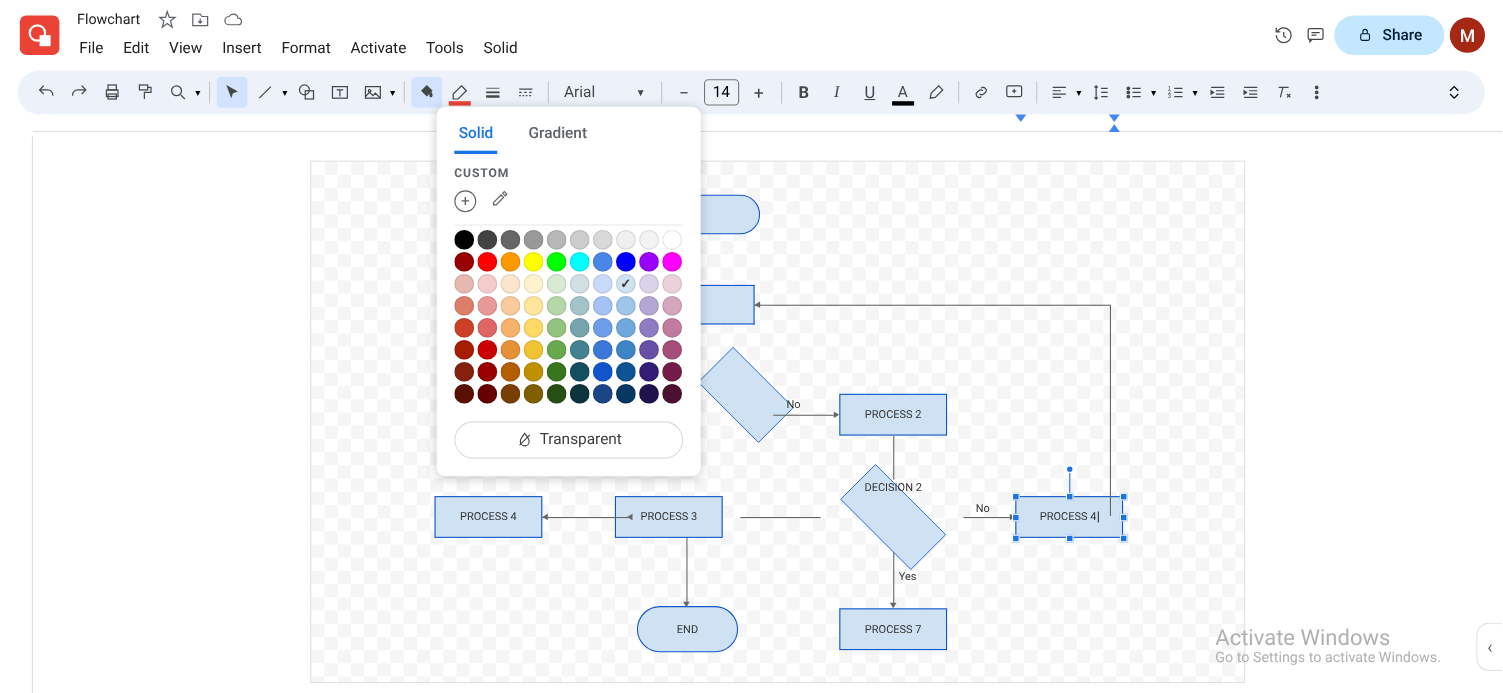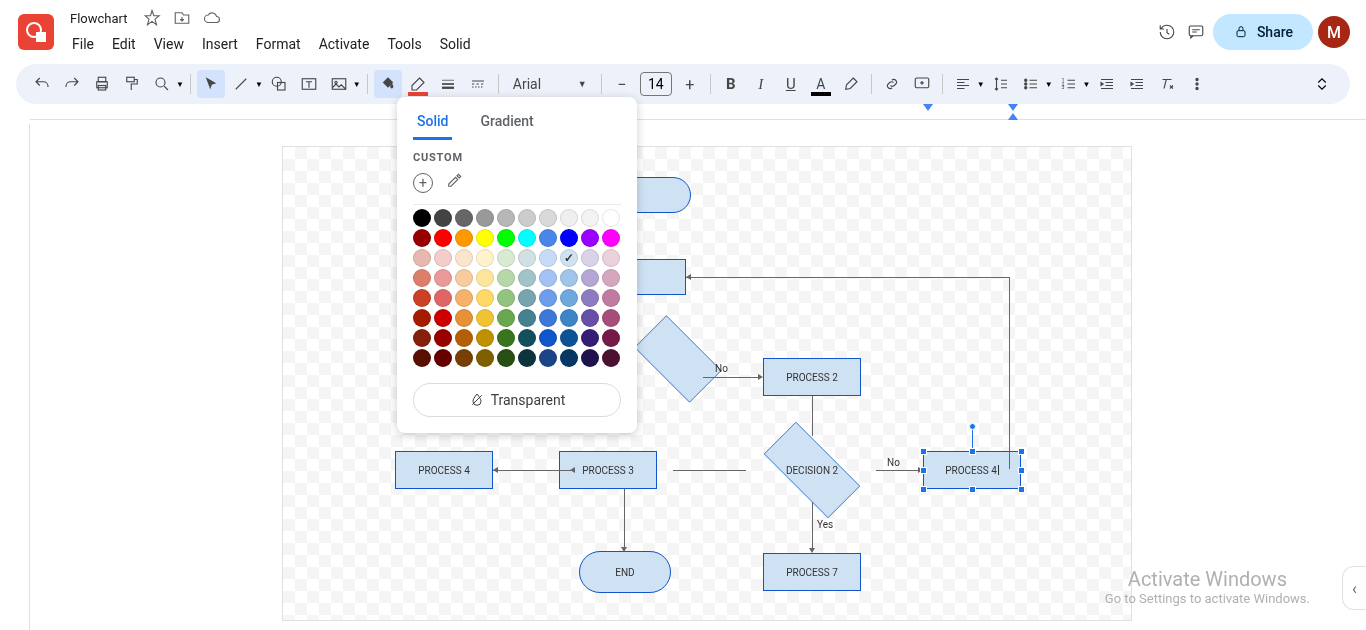--- a/index.html
+++ b/index.html
@@ -31,21 +31,21 @@
 .text-color-btn{position:relative}
 .text-color-bar{position:absolute;bottom:2px;left:4px;right:4px;height:4px;background:#000}
 .text-color-bar.red{background:#ea4335}
 .expand-icon{margin-left:auto;width:32px;height:32px;display:flex;align-items:center;justify-content:center;cursor:pointer}
 .ruler-h{height:16px;background:#fff;position:relative;border-bottom:1px solid #e0e0e0;margin-left:30px}
 .ruler-v{width:16px;background:#fff;position:absolute;left:14px;top:124px;bottom:0;border-right:1px solid #e0e0e0}
 .canvas-area{position:absolute;left:30px;right:0;top:124px;bottom:0;background:#fff;overflow:hidden}
 .canvas{position:absolute;left:252px;top:22px;width:850px;height:475px;background-image:linear-gradient(45deg,#f5f5f5 25%,transparent 25%),linear-gradient(-45deg,#f5f5f5 25%,transparent 25%),linear-gradient(45deg,transparent 75%,#f5f5f5 75%),linear-gradient(-45deg,transparent 75%,#f5f5f5 75%);background-size:24px 24px;background-position:0 0,0 12px,12px -12px,-12px 0;border:1px solid #e0e0e0}
 .shape{position:absolute;background:#cfe2f3;border:1px solid #1155cc;font-size:10px;color:#333;display:flex;align-items:center;justify-content:center;text-align:center}
 .terminator{border-radius:24px}
-.diamond-wrap{position:absolute;display:flex;align-items:center;justify-content:center}
+.diamond-wrap{position:absolute;display:flex;align-items:flex-start;justify-content:center}
 .diamond{position:absolute;inset:0;background:#cfe2f3;border:1px solid #1155cc;transform:rotate(45deg) scale(0.71,0.71)}
 .diamond-text{position:relative;font-size:10px;color:#333;z-index:1}
 .selected{outline:none}
 .sel-handle{position:absolute;width:7px;height:7px;background:#1a73e8;border:1px solid #fff;z-index:2}
 .sel-rotate{position:absolute;width:7px;height:7px;background:#1a73e8;border-radius:50%;border:1px solid #fff;z-index:2}
 .connector{position:absolute;border-top:1px solid #666}
 .conn-v{border-top:none;border-left:1px solid #666}
 .arrow-r{position:absolute;width:0;height:0;border-top:3px solid transparent;border-bottom:3px solid transparent;border-left:5px solid #666}
 .arrow-l{position:absolute;width:0;height:0;border-top:3px solid transparent;border-bottom:3px solid transparent;border-right:5px solid #666}
 .arrow-d{position:absolute;width:0;height:0;border-left:3px solid transparent;border-right:3px solid transparent;border-top:5px solid #666}
@@ -55,21 +55,21 @@
 .pop-tab{padding:8px 4px;font-size:14px;color:#5f6368;cursor:pointer;border-bottom:3px solid transparent;font-weight:500}
 .pop-tab.active{color:#1a73e8;border-bottom-color:#1a73e8}
 .pop-section{padding:10px 16px}
 .pop-label{font-size:11px;letter-spacing:0.8px;color:#5f6368;font-weight:700}
 .custom-row{display:flex;gap:12px;margin-top:8px;align-items:center}
 .custom-btn{width:20px;height:20px;border:1.5px solid #5f6368;border-radius:50%;display:flex;align-items:center;justify-content:center;font-size:14px;color:#5f6368;cursor:pointer}
 .swatch-grid{display:grid;grid-template-columns:repeat(10,1fr);gap:2px;padding:4px 16px 8px}
 .swatch{width:18px;height:18px;border-radius:50%;cursor:pointer;position:relative;border:1px solid rgba(0,0,0,0.1)}
 .swatch.checked::after{content:"✓";position:absolute;inset:0;display:flex;align-items:center;justify-content:center;font-size:12px;color:#333;font-weight:bold}
 .transparent-btn{margin:8px 16px 16px;padding:8px;border:1px solid #dadce0;border-radius:20px;text-align:center;font-size:14px;color:#3c4043;cursor:pointer;display:flex;align-items:center;justify-content:center;gap:6px}
-.watermark{position:absolute;right:56px;bottom:24px;color:#b0b0b0;text-align:center;pointer-events:none}
+.watermark{position:absolute;right:56px;bottom:24px;color:#b0b0b0;text-align:left;pointer-events:none}
 .watermark .wm1{font-size:20px}
 .watermark .wm2{font-size:13px}
 .side-tab{position:absolute;right:0;bottom:20px;width:24px;height:44px;background:#fff;border:1px solid #e0e0e0;border-right:none;border-radius:12px 0 0 12px;display:flex;align-items:center;justify-content:center;cursor:pointer;color:#5f6368}
 .cursor-blink{display:inline-block;width:1px;height:10px;background:#333;margin-left:1px;vertical-align:middle}
 svg{width:18px;height:18px;fill:none;stroke:currentColor;stroke-width:1.5}
 .ruler-marker{position:absolute;top:0}
 .ruler-marker-down{width:0;height:0;border-left:5px solid transparent;border-right:5px solid transparent;border-top:7px solid #4285f4}
 .ruler-marker-up{width:0;height:0;border-left:5px solid transparent;border-right:5px solid transparent;border-bottom:7px solid #4285f4;margin-top:2px}
 </style>
 </head>

